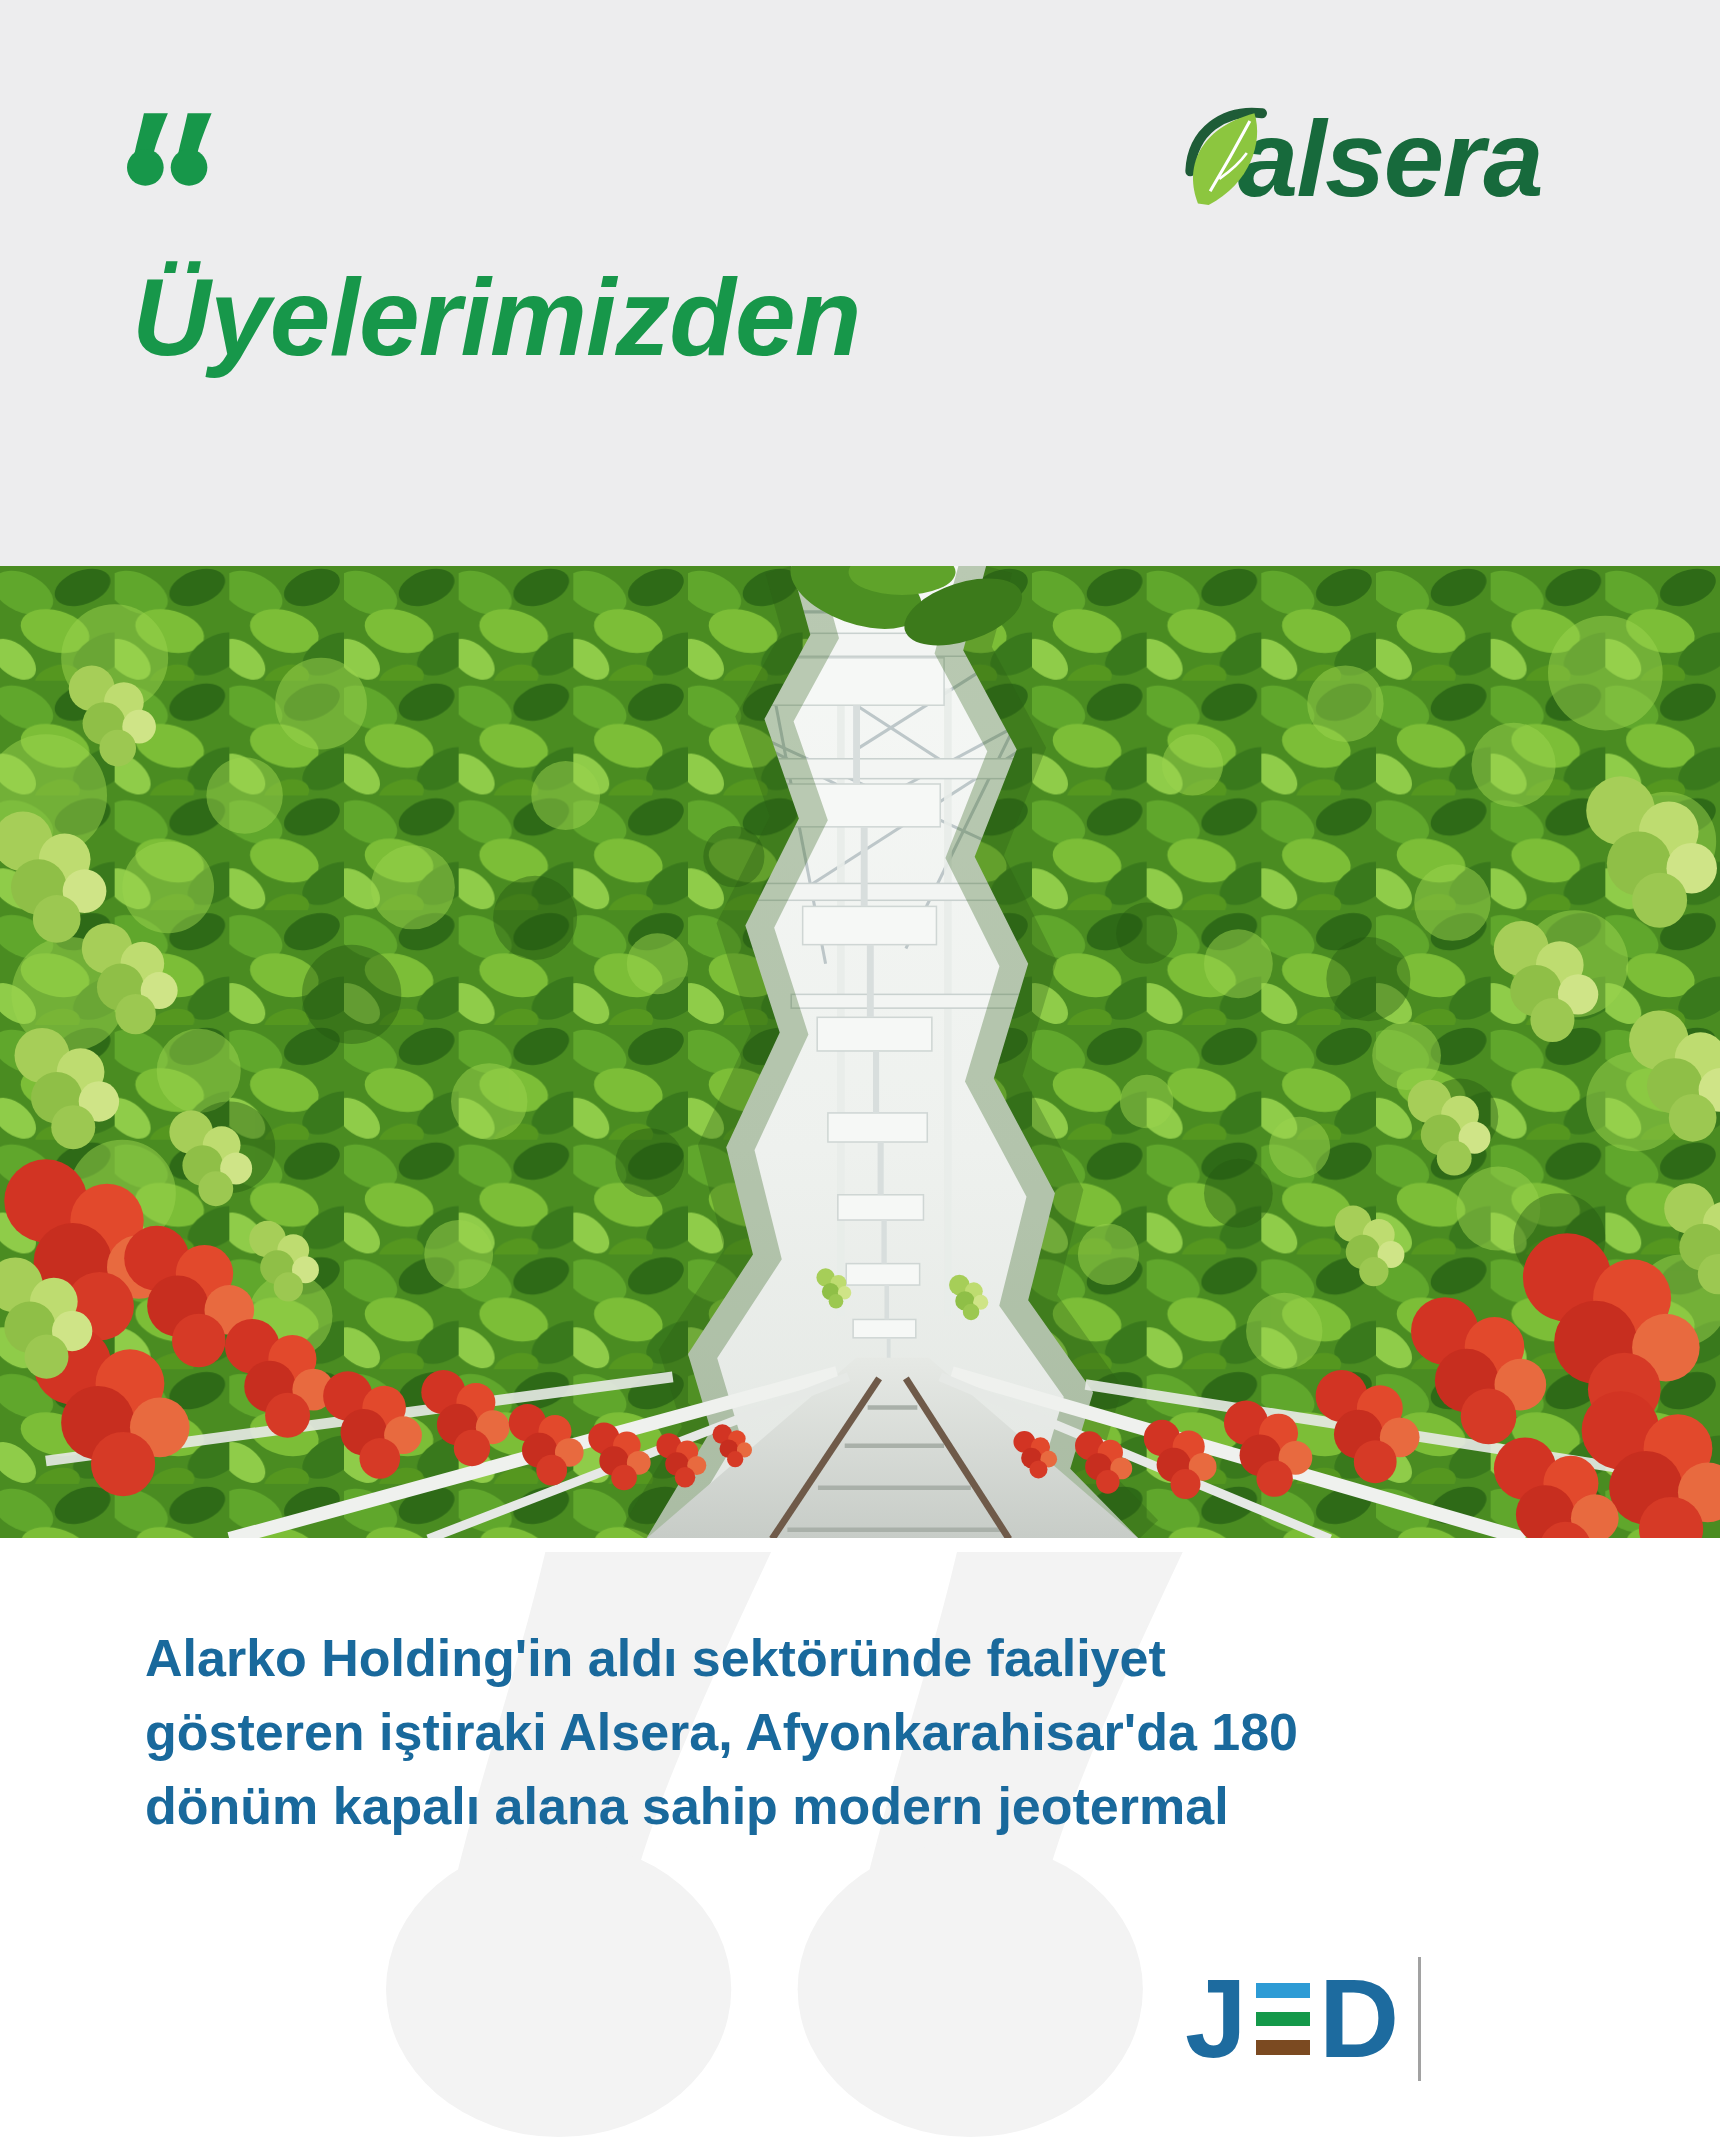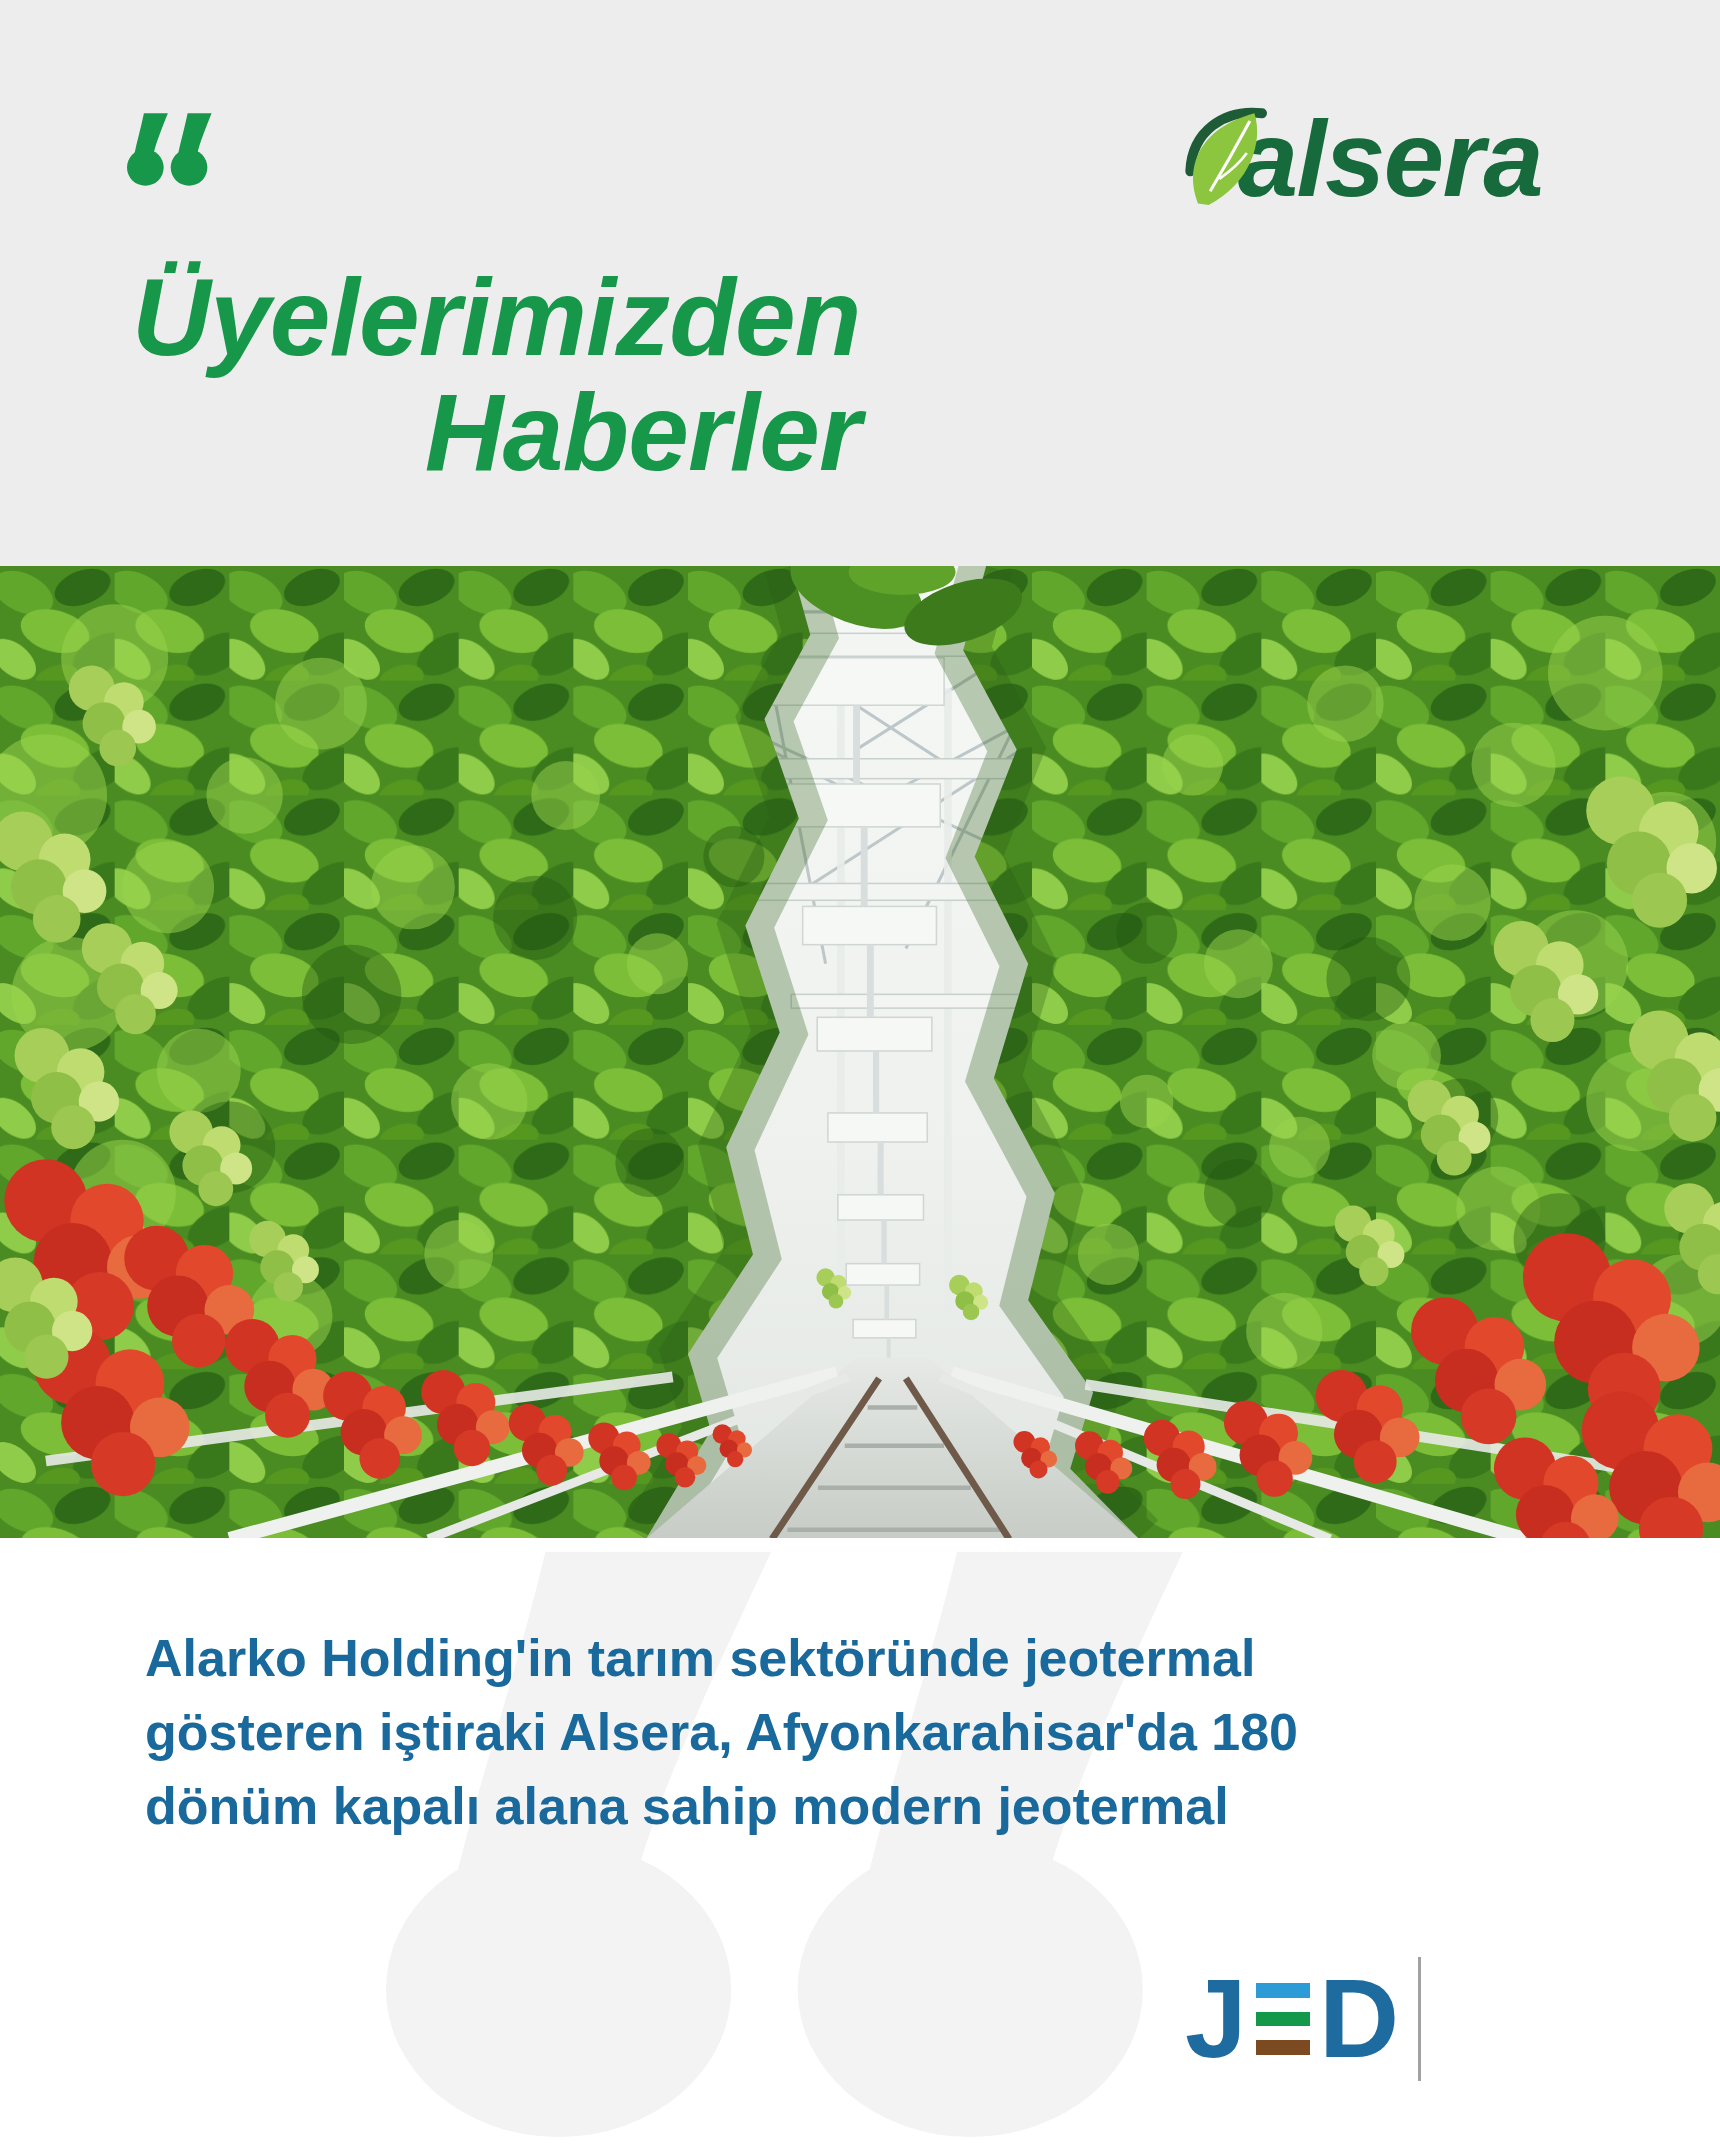--- a/index.html
+++ b/index.html
@@ -63,21 +63,20 @@
       <g>
         <path d="M8,96 C10,44 52,14 102,20" stroke="#1e5c37" stroke-width="13" fill="none" stroke-linecap="round"></path>
         <path d="M18,138 C0,92 18,40 92,20 C104,58 86,112 32,140 Z" fill="#8cc63f"></path>
         <path d="M34,122 C52,92 70,60 86,30" stroke="#ffffff" stroke-width="4" fill="none"></path>
         <path d="M46,106 C60,96 72,86 82,72" stroke="#ffffff" stroke-width="3.5" fill="none"></path>
       </g>
     </svg>
 
     <div class="headline">
       <div>Üyelerimizden</div>
-      <div>Haberler</div>
     </div>
   </div>
 
   <svg class="photo" viewBox="0 0 2250 1272" preserveAspectRatio="none">
     <defs>
       <linearGradient id="sky" x1="0" y1="0" x2="0" y2="1">
         <stop offset="0" stop-color="#f6f8f6"></stop>
           <stop offset="0.6" stop-color="#eef1ee"></stop>
         <stop offset="1" stop-color="#e2e6e2"></stop>
       </linearGradient>
@@ -272,21 +271,21 @@
     </g>
   </svg>
 
   <div class="bottom-section">
 
     <svg class="watermark" viewBox="0 0 122 106" preserveAspectRatio="none">
       <use href="#qm" fill="#f3f3f3"></use>
     </svg>
 
     <div class="announcement">
-      <div>Alarko Holding'in tarım sektöründe jeotermal</div>
+      <div>Alarko Holding'in aldı sektöründe faaliyet</div>
       <div>gösteren iştiraki Alsera, Afyonkarahisar'da 180</div>
       <div>dönüm kapalı alana sahip modern jeotermal</div>
     </div>
 
     <div class="jed">
       <div class="jed-mark">
         <span class="jed-letter">J</span>
         <span class="jed-bars">
           <span class="jed-bar b1"></span>
           <span class="jed-bar b2"></span>

